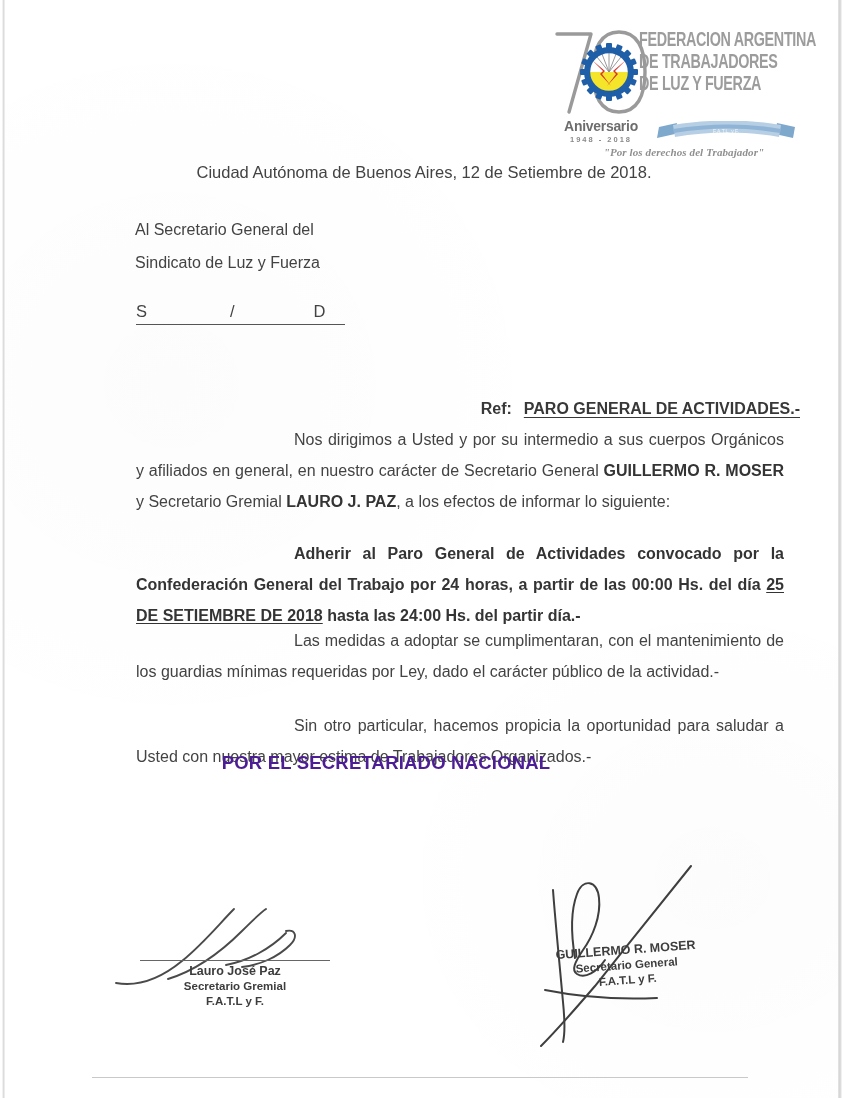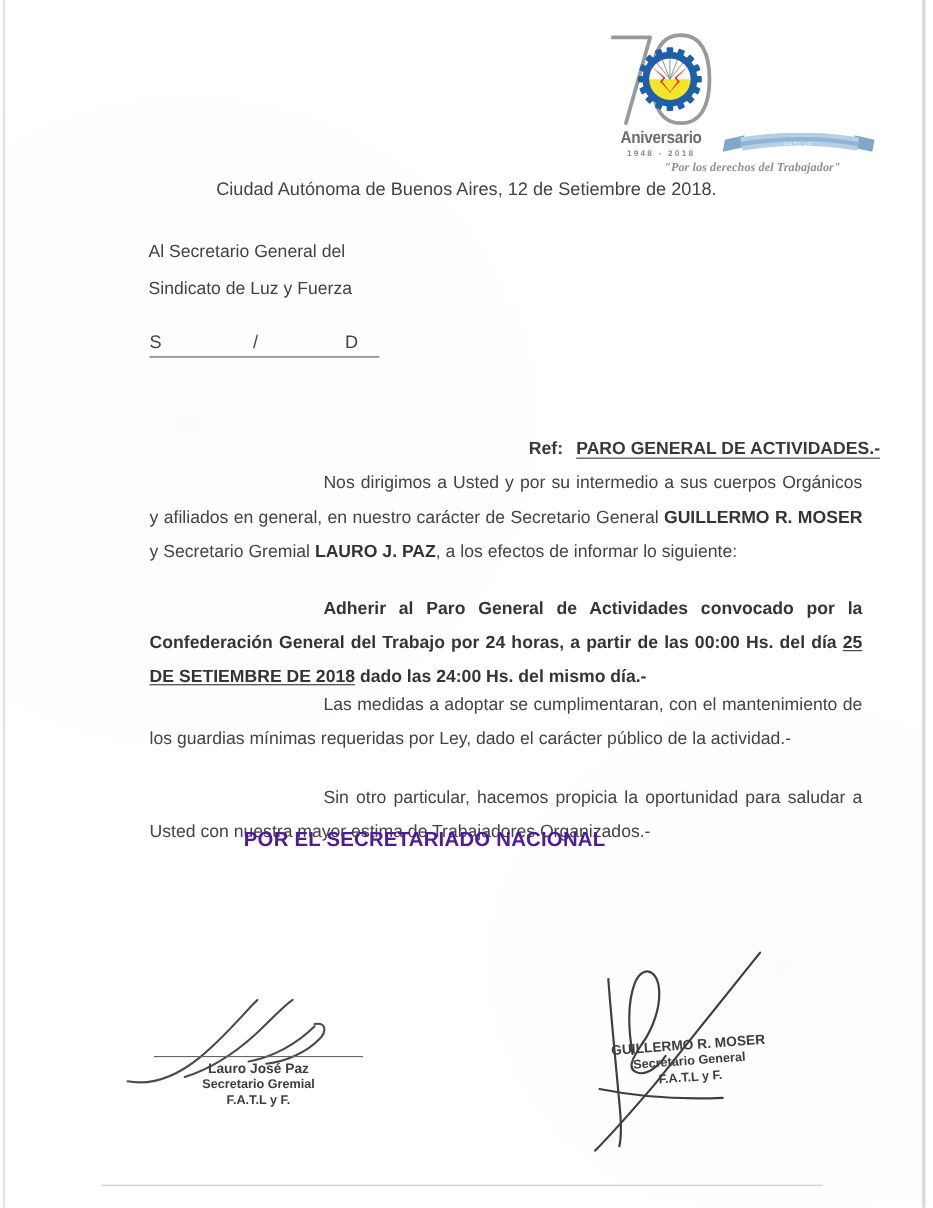--- a/index.html
+++ b/index.html
@@ -336,20 +336,25 @@
 
             <g fill="#d9342b">
               <path d="M9 14 L20 25 L17 28 L28 40 L19 28 L22 25 Z"></path>
               <path d="M43 14 L32 25 L35 28 L24 40 L33 28 L30 25 Z"></path>
             </g>
             <circle cx="26" cy="26" r="20" fill="none" stroke="#1f5fa8" stroke-width="2.4"></circle>
           </g>
         </svg>
       </div>
 
+      <div class="lh-titles">
+        <div class="tline">FEDERACION ARGENTINA</div>
+        <div class="tline">DE TRABAJADORES</div>
+        <div class="tline">DE LUZ Y FUERZA</div>
+      </div>
     </div>
 
     <div class="lh-anniv">
       <div class="an-word">Aniversario</div>
       <div class="an-years">1948 - 2018</div>
     </div>
 
     <div class="lh-ribbon">
       <svg width="142" height="26" viewBox="0 0 142 26" xmlns="http://www.w3.org/2000/svg">
         <path d="M4 6 L22 2 L20 13 L2 17 Z" fill="#7fa8cd"></path>
@@ -376,21 +381,21 @@
     <span class="sd-d">D</span>
   </div>
 
   <div class="ref-line">
     <span class="ref-label">Ref:</span><span class="ref-value">PARO GENERAL DE ACTIVIDADES.-</span>
   </div>
 
 
   <div class="para p1"><span>Nos dirigimos a Usted y por su intermedio a sus cuerpos Orgánicos y afiliados en general, en nuestro carácter de Secretario General </span><b>GUILLERMO R. MOSER</b><span> y Secretario Gremial </span><b>LAURO J. PAZ</b><span>, a los efectos de informar lo siguiente:</span></div>
 
-  <div class="para p2"><span>Adherir al Paro General de Actividades convocado por la Confederación General del Trabajo por 24 horas, a partir de las 00:00 Hs. del día </span><u>25 DE SETIEMBRE DE 2018</u><span> dado las 24:00 Hs. del mismo día.-</span></div>
+  <div class="para p2"><span>Adherir al Paro General de Actividades convocado por la Confederación General del Trabajo por 24 horas, a partir de las 00:00 Hs. del día </span><u>25 DE SETIEMBRE DE 2018</u><span> hasta las 24:00 Hs. del partir día.-</span></div>
 
   <div class="para p4">Sin otro particular, hacemos propicia la oportunidad para saludar a Usted con nuestra mayor estima de Trabajadores Organizados.-</div>
 
   <div class="para p3">Las medidas a adoptar se cumplimentaran, con el mantenimiento de los guardias mínimas requeridas por Ley, dado el carácter público de la actividad.-</div>
 
   <div class="closing">POR EL SECRETARIADO NACIONAL</div>
 
   <div class="ink ink-left">
     <svg width="250" height="95" viewBox="0 0 250 95" xmlns="http://www.w3.org/2000/svg">
       <g fill="none" stroke="#4a4a4a" stroke-width="1.9" stroke-linecap="round">

